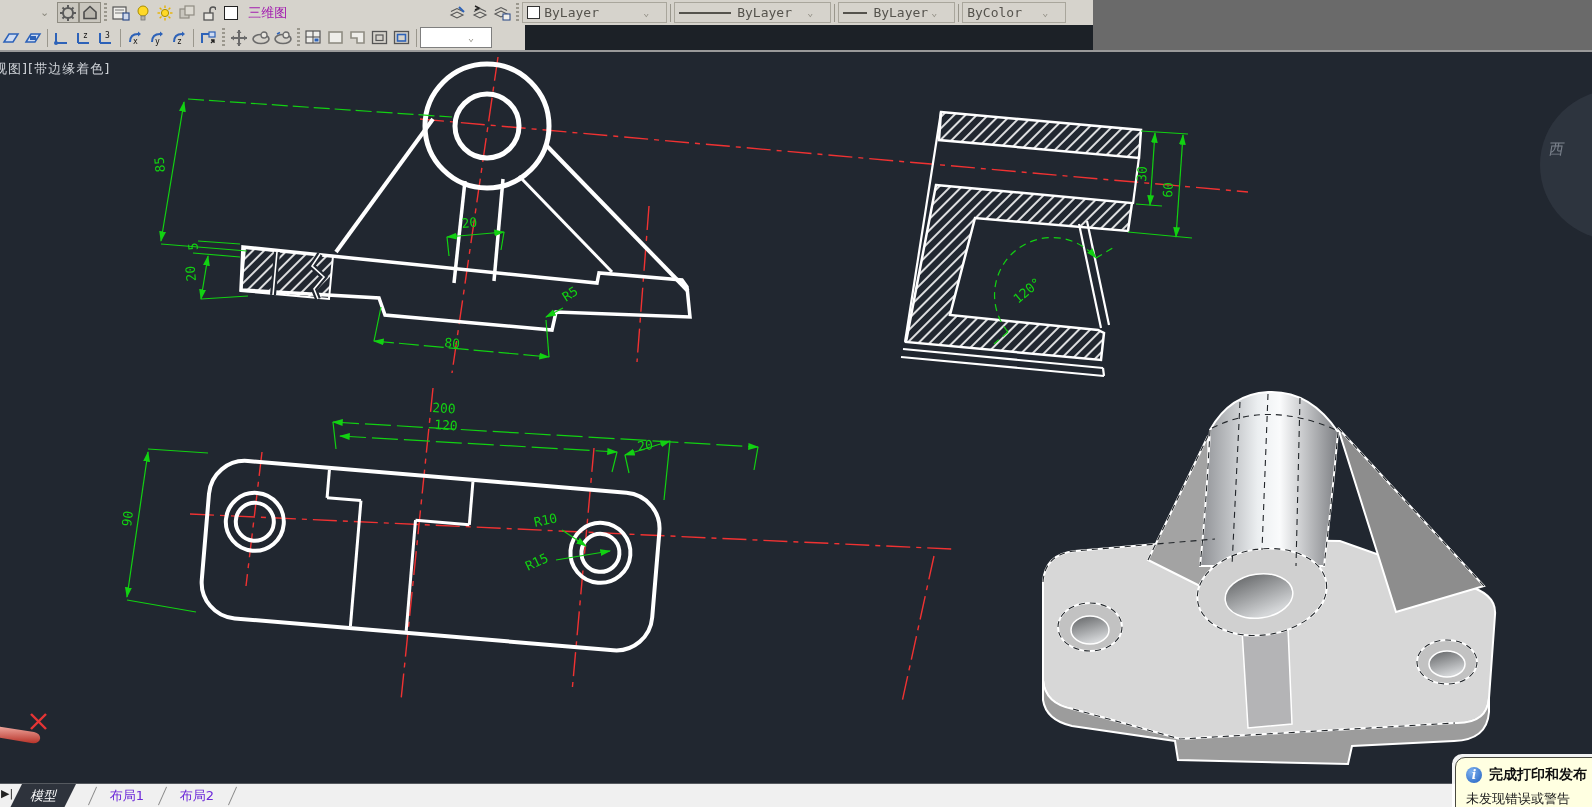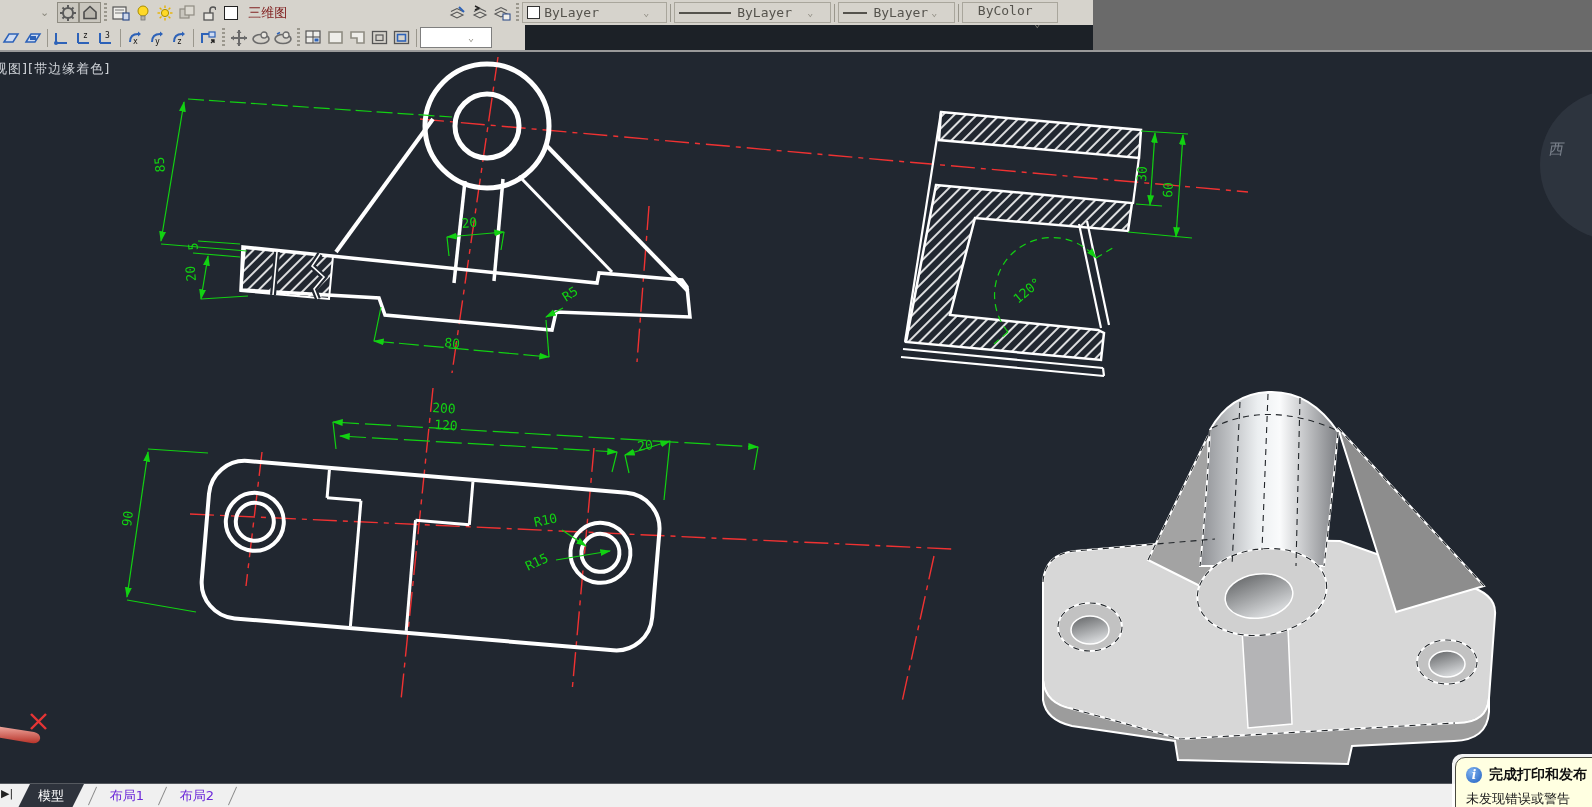--- a/index.html
+++ b/index.html
@@ -17,21 +17,21 @@
   .tb-btn.pressed{border:1px solid #8f8c82;background:#cac7bf;}
   .grip{width:6px;height:20px;margin:0 3px;flex:0 0 auto;
         background:repeating-linear-gradient(#9a978d 0 2px,transparent 2px 4px);width:3px;}
   .sep{width:1px;height:18px;background:#9a978d;margin:0 3px;flex:0 0 auto;}
   .combo{height:21px;display:flex;align-items:center;box-sizing:border-box;border:1px solid #a9a69c;
          background:#d6d3cc;color:#55534d;font-size:13px;font-family:"DejaVu Sans Mono",monospace;
          padding:0 14px 0 4px;flex:0 0 auto;}
   .combo .chev{margin-left:auto;color:#8b887e;font-size:10px;padding:0 3px;}
   .combo .swatch{width:11px;height:11px;background:#fff;border:1px solid #333;margin-right:4px;}
   .combo .ltline{height:2px;background:#55534d;margin-right:6px;}
-  .viewname{color:#7f1d1d;font-size:13px;margin-left:6px;flex:0 0 auto;}
+  .viewname{color:#a21caf;font-size:13px;margin-left:6px;flex:0 0 auto;}
   .mini{display:block;}
   
   #canvas{left:0;top:52px;width:1592px;height:731px;background:#212730;z-index:1;}
   #vp-label{left:-6px;top:8px;color:#cfd3d8;font-size:13px;letter-spacing:1px;z-index:6;}
   #viewcube{left:1540px;top:38px;width:150px;height:150px;border-radius:50%;
             background:rgba(160,170,185,0.10);z-index:2;}
   #viewcube-west{left:1549px;top:88px;color:rgba(215,222,232,0.45);font-size:15px;transform:skewX(-10deg);z-index:3;}
   #cad-svg{position:absolute;left:0;top:0;z-index:5;}
   
   #bottombar{left:0;top:783px;width:1592px;height:24px;background:#f0f0f0;z-index:10;border-top:1px solid #55595f;}
@@ -168,21 +168,21 @@
       <span>ByLayer</span>
       <span class="chev">⌄</span>
     </span>
     <span class="sep"></span>
     <span class="combo" style="width:117px;">
       <span class="ltline" style="width:26px;"></span>
       <span>ByLayer</span>
       <span class="chev">⌄</span>
     </span>
     <span class="sep"></span>
-    <span class="combo" style="width:96px;flex-direction:column;">
+    <span class="combo" style="width:104px;">
       <span>ByColor</span>
       <span class="chev">⌄</span>
     </span>
   </div>
 
   <div id="row2" class="tb-strip">
     <span class="tb-btn">
       <svg class="mini" width="18" height="16">
         <path d="M2,12 L7,4 L16,4 L11,12 Z" fill="#cfdcf2" stroke="#2d62b8" stroke-width="1.5"></path>
         </svg>
@@ -485,21 +485,21 @@
     <path d="M-4,726 L34,732 Q41,734 40,739 Q39,744 31,743 L-4,737 Z" fill="url(#rodGrad)"></path>
     <g stroke="#e63535" stroke-width="2.4">
       <line x1="31" y1="714" x2="46" y2="729"></line>
       <line x1="46" y1="714" x2="31" y2="729"></line>
     </g>
   </g>
 </svg>
 
 <div id="bottombar" class="abs">
   <span id="tabnav" class="abs">▶|</span>
-  <div class="tab active" style="left:18px;width:66px;">
+  <div class="tab active" style="left:10px;width:66px;font-style:italic;">
     <span>模型</span>
   </div>
   <span class="tab-slash" style="left:92px;"></span>
   <div class="tab" style="left:96px;width:62px;">
     <span>布局1</span>
   </div>
   <span class="tab-slash" style="left:162px;"></span>
   <div class="tab" style="left:166px;width:62px;text-align:right;">
     <span>布局2</span>
   </div>

